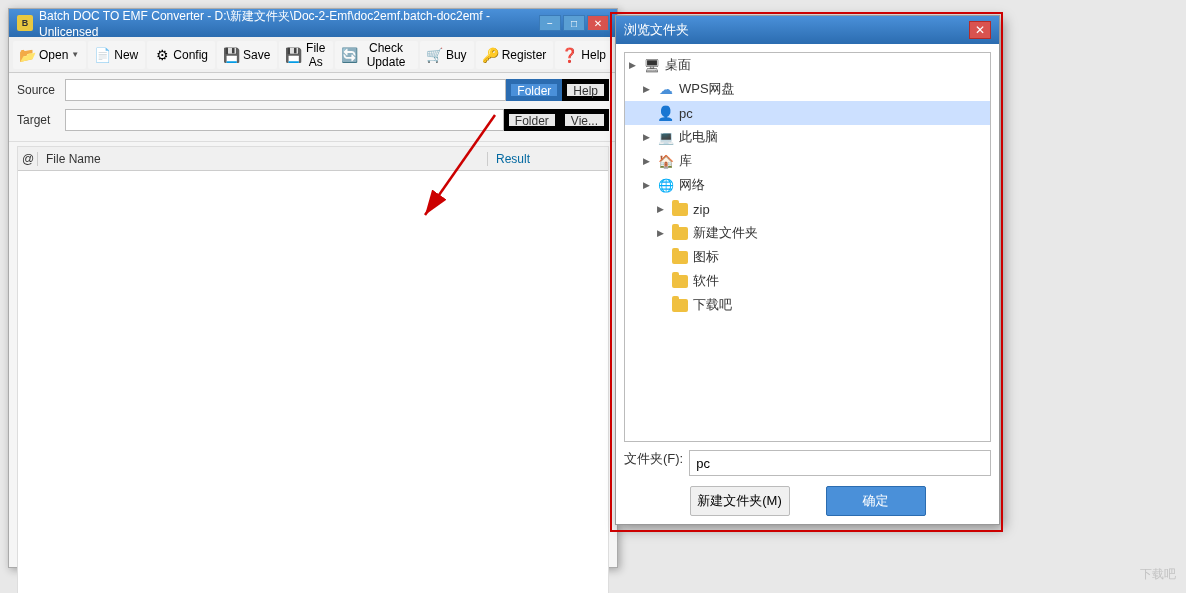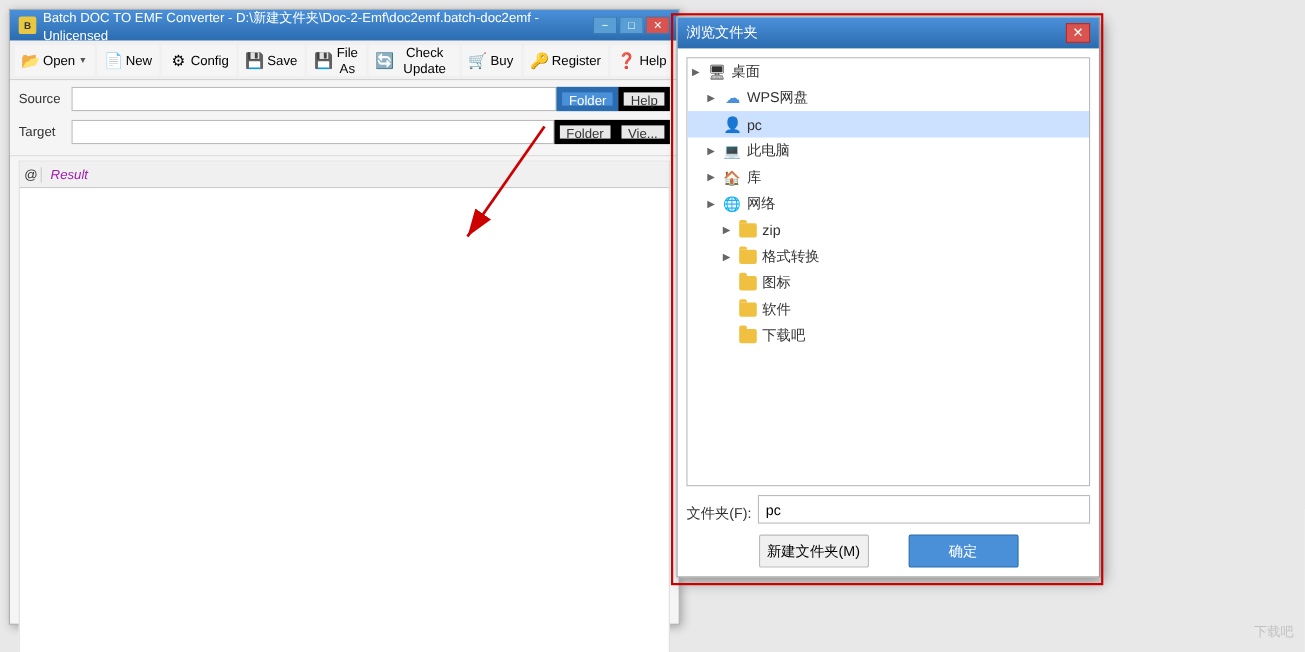--- a/index.html
+++ b/index.html
@@ -186,22 +186,21 @@
       padding: 0 8px;
       font-size: 12px;
       color: #333;
       border-right: 1px solid #ccc;
     }
 
     .file-list-header-result {
       width: 120px;
       padding: 0 8px;
       font-size: 12px;
-      color: #a21caf;
-      font-style: italic;
+      color: #0369a1;
     }
 
     .main-content {
       display: flex;
       flex-direction: column;
       height: calc(100% - 64px - 36px);
     }
 
     .dialog {
       position: absolute;
@@ -319,21 +318,21 @@
     }
 
     .tree-label {
       font-size: 13px;
       color: #333;
     }
 
     
     .folder-name-row {
       display: flex;
-      align-items: flex-end;
+      align-items: flex-start;
       margin-bottom: 10px;
     }
 
     .folder-name-label {
       font-size: 13px;
       color: #333;
       margin-right: 6px;
       white-space: nowrap;
     }
 
@@ -496,20 +495,21 @@
       <input class="field-input" type="text" value="" style="">
       <button class="field-btn">Folder</button>
       <button class="field-btn">Vie...</button>
     </div>
   </div>
 
   <div class="main-content">
     <div class="file-list-area">
       <div class="file-list-header">
         <span class="file-list-header-at">@</span>
+        <span class="file-list-header-name">File Name</span>
         <span class="file-list-header-result">Result</span>
       </div>
     </div>
   </div>
 </div>
 
 <div class="dialog-red-border"></div>
 
 <svg class="annotation-arrow" width="180" height="160">
   <defs>
@@ -573,21 +573,21 @@
           </span>
         <span class="tree-label">zip</span>
       </div>
 
 
       <div class="tree-item tree-item-indent2">
         <span class="tree-arrow">▶</span>
         <span class="tree-icon">
             <div class="folder-icon"></div>
           </span>
-        <span class="tree-label">格式转换</span>
+        <span class="tree-label">新建文件夹</span>
       </div>
 
 
       <div class="tree-item tree-item-indent2">
         <span class="tree-arrow"></span>
         <span class="tree-icon">
             <div class="folder-icon"></div>
           </span>
         <span class="tree-label">图标</span>
       </div>

